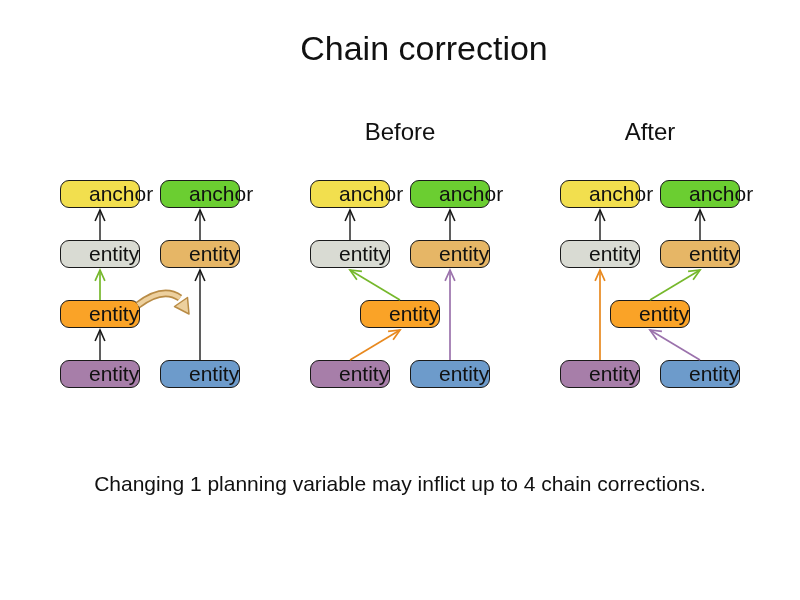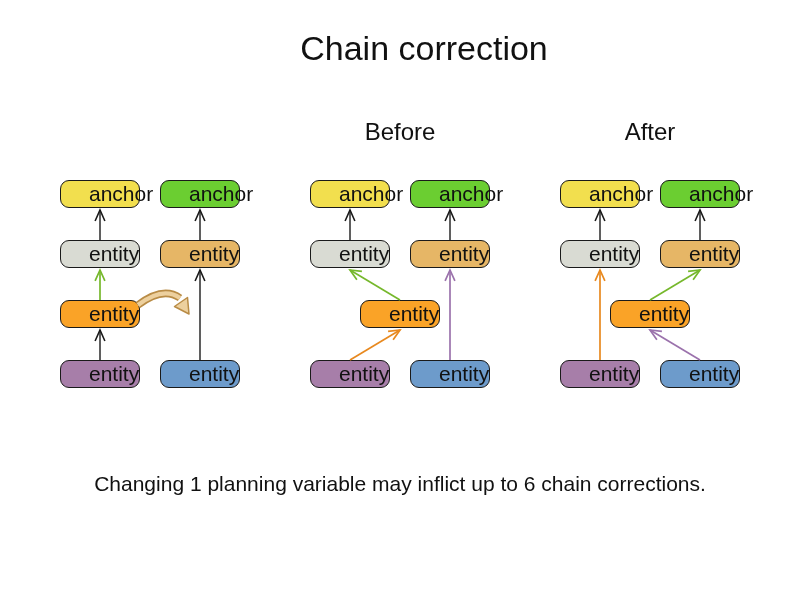--- a/index.html
+++ b/index.html
@@ -33,21 +33,21 @@
     z-index:5;pointer-events:none;
   }
 </style>
 </head>
 <body>
 
 <div id="stage">
   <div class="title">Chain correction</div>
   <div class="grouplabel" id="label-after">After</div>
   <div class="grouplabel" id="label-before">Before</div>
-  <div class="caption">Changing 1 planning variable may inflict up to 6 chain corrections.</div>
+  <div class="caption">Changing 1 planning variable may inflict up to 4 chain corrections.</div>
   <svg id="arrows" viewBox="0 0 800 600">
       <g>
         <line x1="100" y1="360" x2="100" y2="330" stroke="#5f5f5f" stroke-width="2"></line>
         <polyline points="95.10687456328516,340.9570672837477 100,330 104.89312543671484,340.9570672837477" fill="none" stroke="#1a1a1a" stroke-width="1.6"></polyline>
       </g>
       <g>
         <line x1="100" y1="300" x2="100" y2="270" stroke="#76b82c" stroke-width="1.7"></line>
         <polyline points="95.10687456328516,280.9570672837477 100,270 104.89312543671484,280.9570672837477" fill="none" stroke="#76b82c" stroke-width="1.7"></polyline>
       </g>
       <g>

